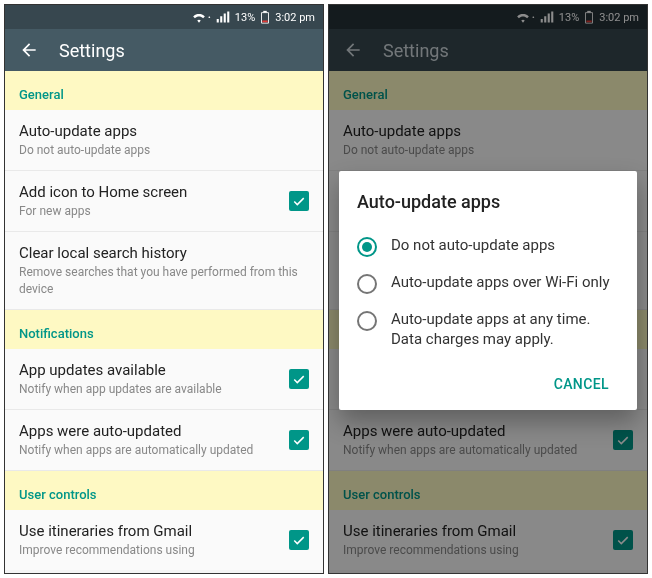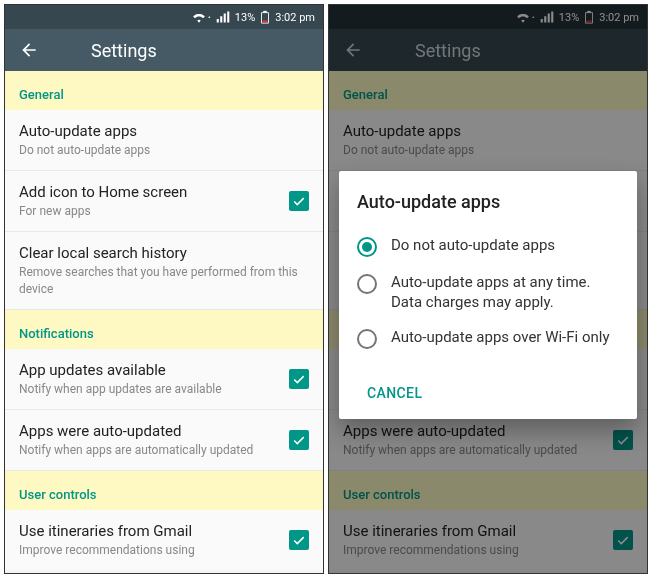--- a/index.html
+++ b/index.html
@@ -33,21 +33,21 @@
 .statusbar svg { display: block; }
 .appbar {
   height: 42px;
   background: #455A64;
   display: flex;
   align-items: center;
   padding: 0 14px;
   gap: 20px;
   color: #fff;
 }
-.appbar .title { font-size: 18px; font-weight: 400; margin-left: 32px; }
+.appbar .title { font-size: 18px; font-weight: 400; }
 .list { background: #fef9c3; }
 .section-label {
   color: #009688;
   font-size: 13px;
   font-weight: 500;
   padding: 16px 14px 8px;
 }
 .item {
   display: flex;
   align-items: center;
@@ -124,21 +124,22 @@
   border-radius: 50%;
   background: #009688;
 }
 .radio-label {
   font-size: 15px;
   color: #333;
   line-height: 1.3;
 }
 .dlg-actions {
   display: flex;
-  margin-top: 20px;
+  justify-content: flex-end;
+  margin-top: 11px;
 }
 .dlg-btn {
   color: #009688;
   font-weight: 500;
   font-size: 14px;
   padding: 8px 10px;
   letter-spacing: 0.4px;
 }
 .pane.right .appbar { color: #cfd8dc; }
 </style>
@@ -327,23 +328,23 @@
   <div class="dim-overlay"></div>
 
   <div class="dialog">
     <div class="dlg-title">Auto-update apps</div>
     <div class="radio-row">
       <div class="radio selected"></div>
       <div class="radio-label">Do not auto-update apps</div>
     </div>
     <div class="radio-row">
       <div class="radio"></div>
-      <div class="radio-label">Auto-update apps at any time. Data charges may apply.</div>
+      <div class="radio-label">Auto-update apps over Wi-Fi only</div>
     </div>
     <div class="radio-row">
       <div class="radio"></div>
-      <div class="radio-label">Auto-update apps over Wi-Fi only</div>
+      <div class="radio-label">Auto-update apps at any time. Data charges may apply.</div>
     </div>
     <div class="dlg-actions">
       <div class="dlg-btn">CANCEL</div>
     </div>
   </div>
 </div>
 
 </body></html>

